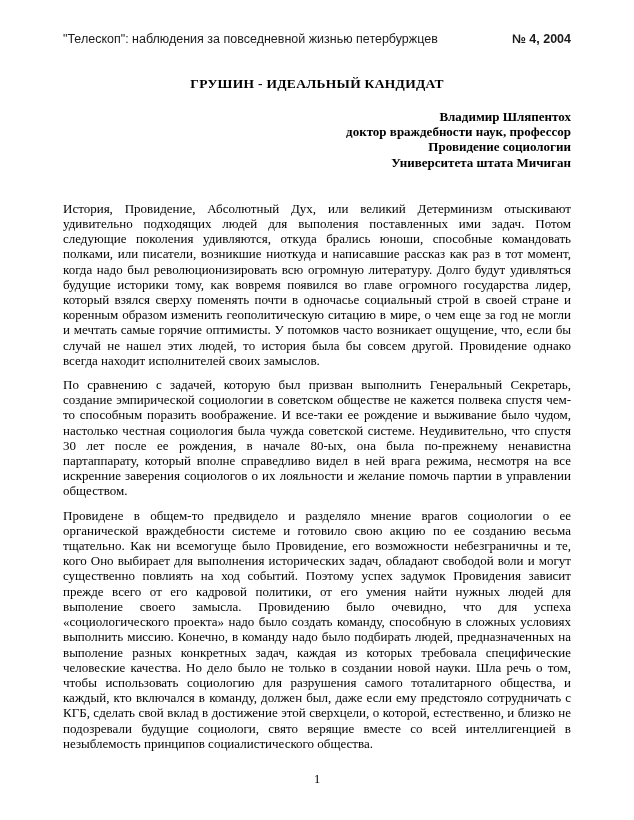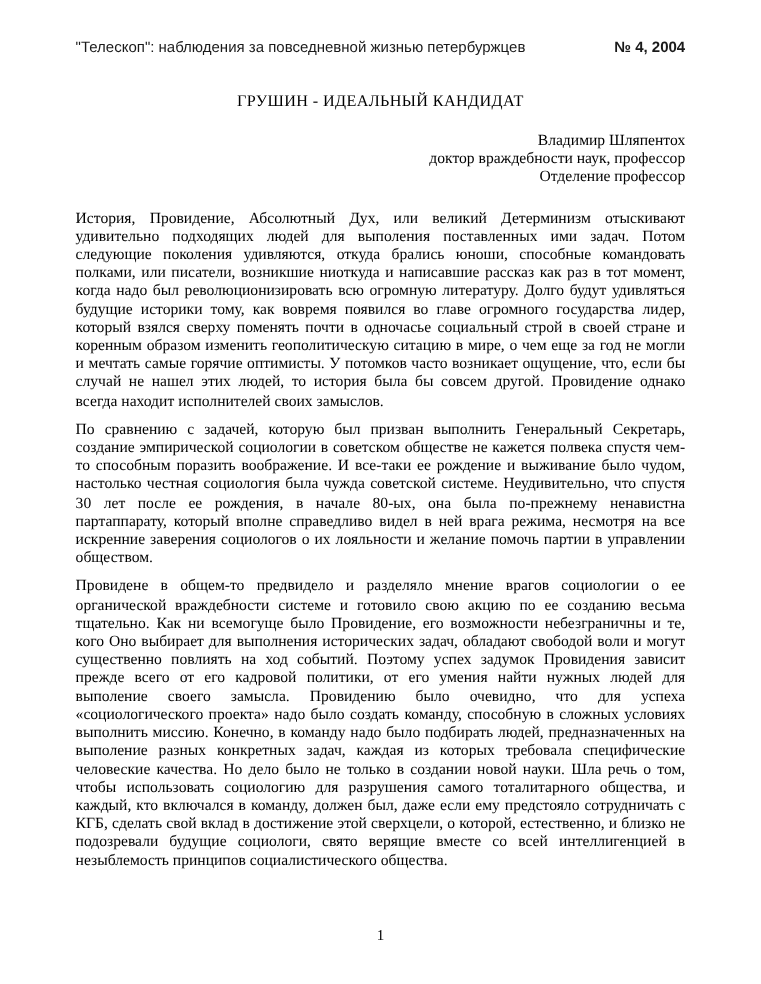--- a/index.html
+++ b/index.html
@@ -29,34 +29,34 @@
     white-space: nowrap;
   }
   .issue-number {
     white-space: nowrap;
     font-weight: bold;
   }
   .article-title {
     margin: 30px 0 0 0;
     text-align: center;
     font-family: "Liberation Serif", serif;
-    font-weight: normal;
+    font-weight: bold;
     font-size: 13.5px;
     letter-spacing: 0.3px;
   }
   .byline {
     margin-top: 17px;
     text-align: right;
     font-family: "Liberation Serif", serif;
-    font-weight: normal;
+    font-weight: bold;
     font-size: 13px;
     line-height: 15.2px;
   }
   .body-text {
-    margin-top: 19px;
+    margin-top: 31px;
     font-family: "Liberation Serif", serif;
     font-size: 13px;
     line-height: 15.2px;
     text-align: justify;
   }
   .body-text p {
     margin: 0 0 9px 0;
   }
   .page-number {
     position: absolute;
@@ -76,21 +76,22 @@
   <div class="header-row">
     <span class="journal-name">"Телескоп": наблюдения за повседневной жизнью петербуржцев</span>
     <span class="issue-number">№ 4, 2004</span>
   </div>
 
   <h1 class="article-title">ГРУШИН - ИДЕАЛЬНЫЙ КАНДИДАТ</h1>
 
   <div class="byline">
     <div>Владимир Шляпентох</div>
     <div>доктор враждебности наук, профессор</div>
-    <div>Отделение профессор</div>
+    <div>Провидение социологии</div>
+    <div>Университета штата Мичиган</div>
   </div>
 
   <div class="body-text">
     <p>История, Провидение, Абсолютный Дух, или великий Детерминизм отыскивают удивительно подходящих людей для выполения поставленных ими задач. Потом следующие поколения удивляются, откуда брались юноши, способные командовать полками, или писатели, возникшие ниоткуда и написавшие рассказ как раз в тот момент, когда надо был революционизировать всю огромную литературу. Долго будут удивляться будущие историки тому, как вовремя появился во главе огромного государства лидер, который взялся сверху поменять почти в одночасье социальный строй в своей стране и коренным образом изменить геополитическую ситацию в мире, о чем еще за год не могли и мечтать самые горячие оптимисты. У потомков часто возникает ощущение, что, если бы случай не нашел этих людей, то история была бы совсем другой. Провидение однако всегда находит исполнителей своих замыслов.</p>
     <p>По сравнению с задачей, которую был призван выполнить Генеральный Секретарь, создание эмпирической социологии в советском обществе не кажется полвека спустя чем-то способным поразить воображение. И все-таки ее рождение и выживание было чудом, настолько честная социология была чужда советской системе. Неудивительно, что спустя 30 лет после ее рождения, в начале 80-ых, она была по-прежнему ненавистна партаппарату, который вполне справедливо видел в ней врага режима, несмотря на все искренние заверения социологов о их лояльности и желание помочь партии в управлении обществом.</p>
     <p>Провидене в общем-то предвидело и разделяло мнение врагов социологии о ее органической враждебности системе и готовило свою акцию по ее созданию весьма тщательно. Как ни всемогуще было Провидение, его возможности небезграничны и те, кого Оно выбирает для выполнения исторических задач, обладают свободой воли и могут существенно повлиять на ход событий. Поэтому успех задумок Провидения зависит прежде всего от его кадровой политики, от его умения найти нужных людей для выполение своего замысла. Провидению было очевидно, что для успеха «социологического проекта» надо было создать команду, способную в сложных условиях выполнить миссию. Конечно, в команду надо было подбирать людей, предназначенных на выполение разных конкретных задач, каждая из которых требовала специфические человеские качества. Но дело было не только в создании новой науки. Шла речь о том, чтобы использовать социологию для разрушения самого тоталитарного общества, и каждый, кто включался в команду, должен был, даже если ему предстояло сотрудничать с КГБ, сделать свой вклад в достижение этой сверхцели, о которой, естественно, и близко не подозревали будущие социологи, свято верящие вместе со всей интеллигенцией в незыблемость принципов социалистического общества.</p>
   </div>
 
   <div class="page-number">1</div>
 

